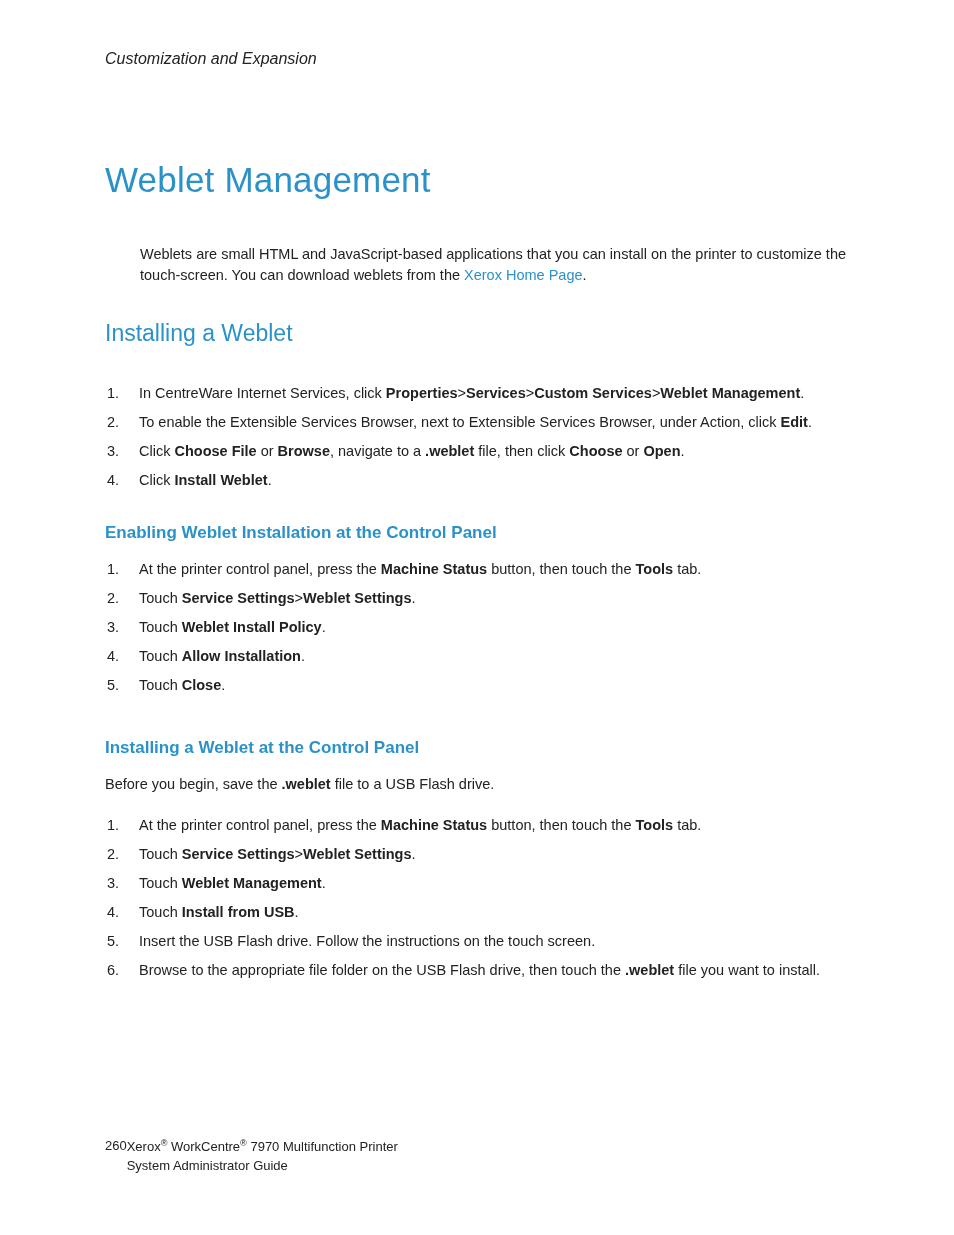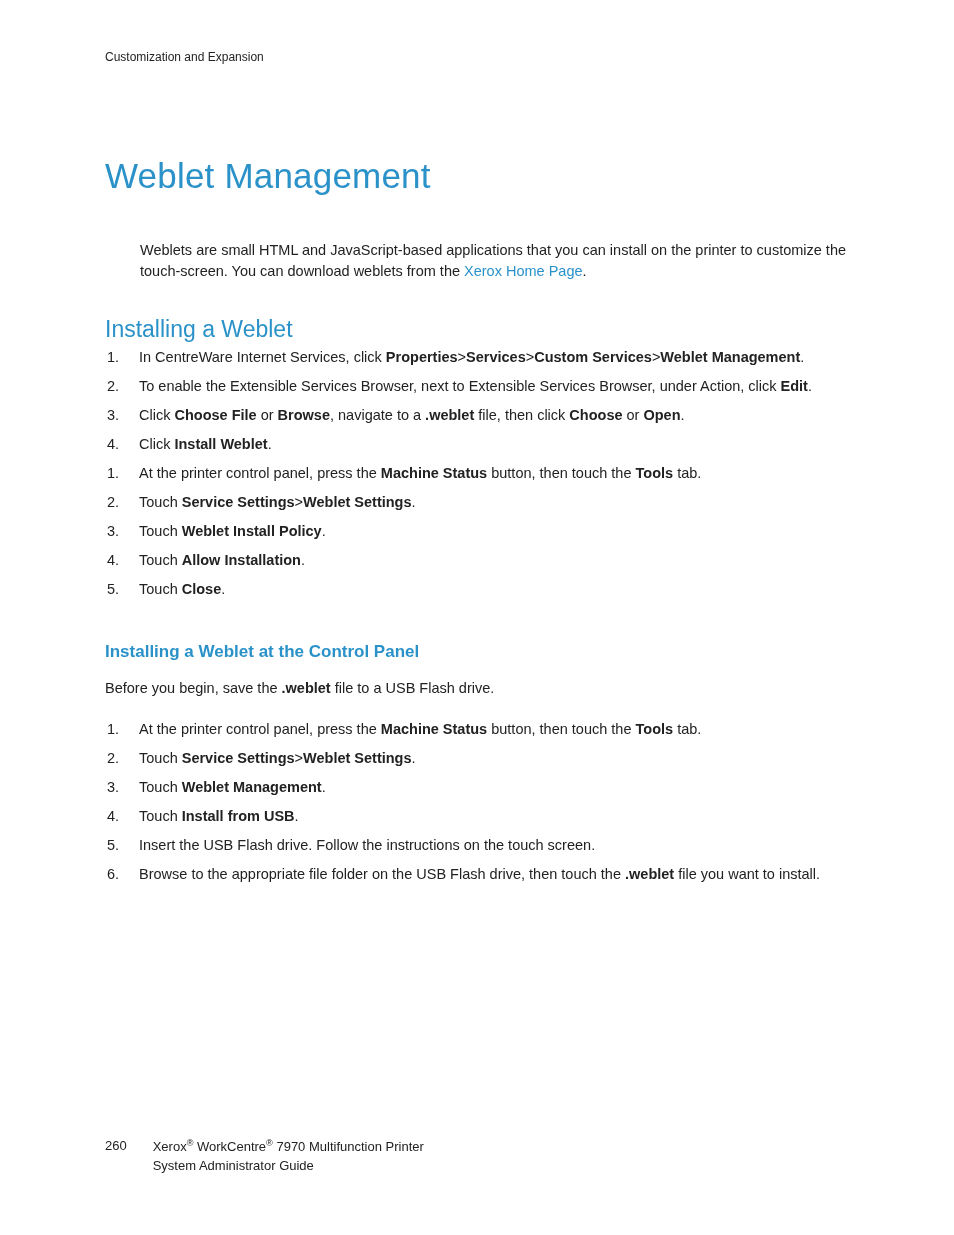--- a/index.html
+++ b/index.html
@@ -10,23 +10,24 @@
     color: #222;
     width: 954px;
     height: 1235px;
     box-sizing: border-box;
     position: relative;
   }
   .page {
     padding: 50px 98px 0 105px;
   }
   .header-label {
-    font-size: 12px;
+    font-size: 16px;
     color: #222;
     margin-bottom: 92px;
+    font-style: italic;
   }
   .h1 {
     font-size: 35px;
     font-weight: 400;
     color: #2a92c9;
     margin: 0 0 44px 0;
     letter-spacing: 0.2px;
   }
   .intro {
     font-size: 14.5px;
@@ -34,21 +35,21 @@
     margin-bottom: 34px;
     margin-left: 35px;
   }
   .link {
     color: #2a92c9;
   }
   .h2 {
     font-size: 23px;
     font-weight: 400;
     color: #2a92c9;
-    margin: 0 0 4px 0;
+    margin: 0 0 36px 0;
   }
   .h3 {
     font-size: 17px;
     font-weight: 700;
     color: #2a92c9;
     margin: 32px 0 16px 0;
   }
   .h3.extra-top {
     margin-top: 42px;
   }
@@ -81,21 +82,20 @@
   .footer {
     position: absolute;
     left: 105px;
     bottom: 60px;
     font-size: 13px;
     color: #222;
     line-height: 1.4;
   }
   .footer .pagenum {
     display: inline-block;
-    margin-right: 26px;
     vertical-align: top;
   }
   .footer .ftext {
     display: inline-block;
     vertical-align: top;
   }
   sup { font-size: 0.7em; }
 </style>
 </head>
 <body>
@@ -118,20 +118,21 @@
       <span>To enable the Extensible Services Browser, next to Extensible Services Browser, under Action, click </span><b>Edit</b><span>.</span>
     </li>
     <li>
       <span>Click </span><b>Choose File</b><span> or </span><b>Browse</b><span>, navigate to a </span><b>.weblet</b><span> file, then click </span><b>Choose</b><span> or </span><b>Open</b><span>.</span>
     </li>
     <li>
       <span>Click </span><b>Install Weblet</b><span>.</span>
     </li>
   </ol>
 
+  <h3 class="h3">Enabling Weblet Installation at the Control Panel</h3>
   <ol class="steps">
     <li>
       <span>At the printer control panel, press the </span><b>Machine Status</b><span> button, then touch the </span><b>Tools</b><span> tab.</span>
     </li>
     <li>
       <span>Touch </span><b>Service Settings</b><span>&gt;</span><b>Weblet Settings</b><span>.</span>
     </li>
     <li>
       <span>Touch </span><b>Weblet Install Policy</b><span>.</span>
     </li>

